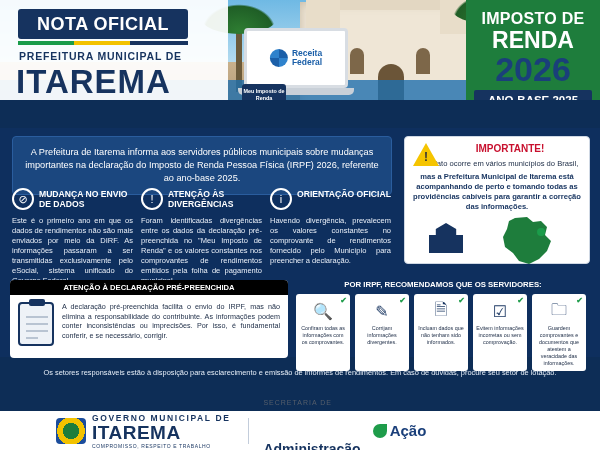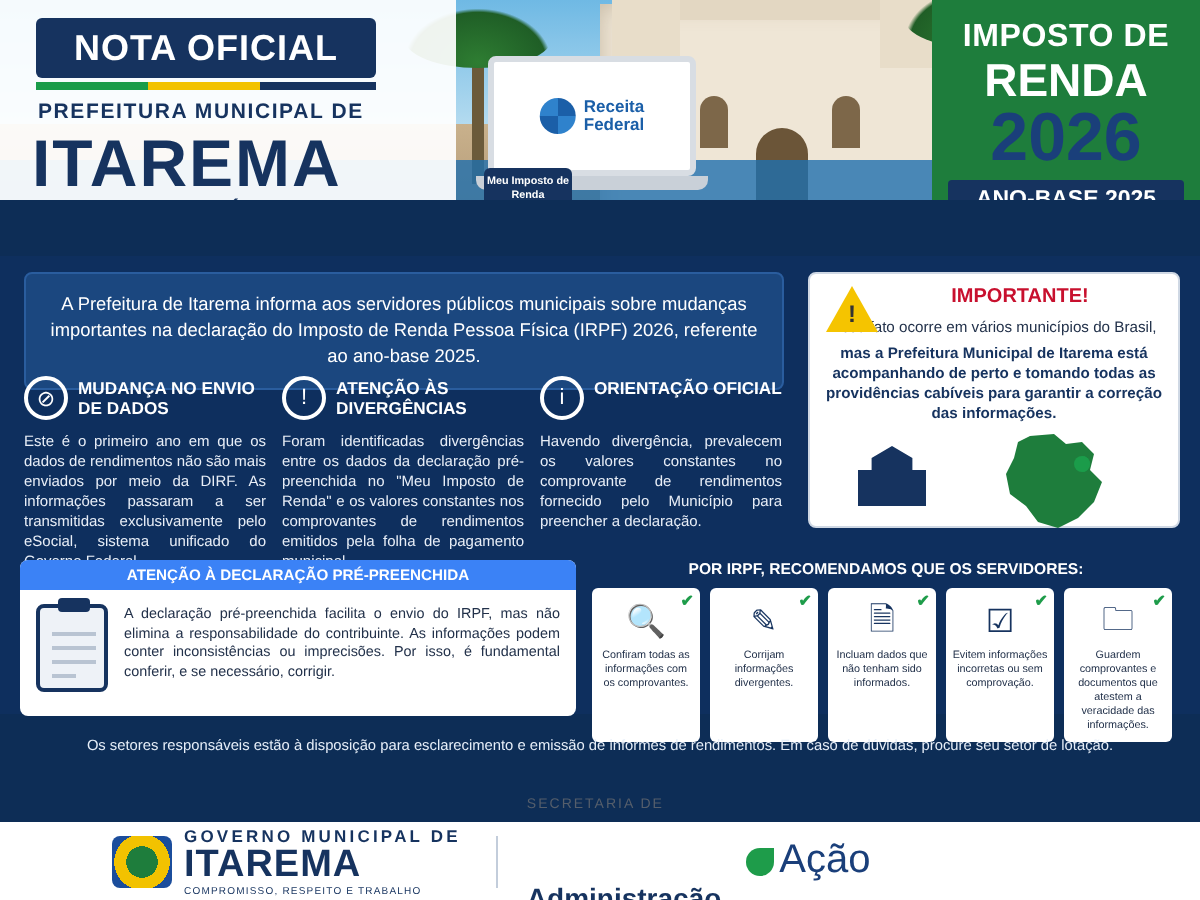--- a/index.html
+++ b/index.html
@@ -224,21 +224,21 @@
     position: absolute; right: 20px; top: 0px; width: 66px; height: 52px;
   }
   .brazil svg { width: 66px; height: 52px; }
 
   
   .pre-box {
     position: absolute; left: 10px; top: 152px; width: 278px; height: 78px;
     background: #ffffff; border-radius: 4px;
   }
   .pre-head {
-    height: 15px; background: #3b82f6; border-radius: 4px 4px 0 0;
+    height: 15px; background: #000000; border-radius: 4px 4px 0 0;
     color: #fff; font-size: 7.6px; font-weight: bold; text-align: center; line-height: 15px;
   }
   .pre-inner { display: flex; padding: 7px 8px; gap: 8px; }
   .clip-ico {
     flex: 0 0 auto; width: 36px; height: 44px; background: #eef2f7;
     border: 2px solid #16335f; border-radius: 4px; position: relative;
   }
   .clip-ico:before {
     content:""; position:absolute; left: 9px; top: -5px; width: 16px; height: 7px;
     background: #16335f; border-radius: 2px;
@@ -297,21 +297,21 @@
   .sec-block { }
   .sec-l1 { font-size: 7px; color: #555e6b; letter-spacing: 1px; }
   .sec-l2 { font-size: 14px; color: #16335f; font-weight: bold; line-height: 15px; margin-top: 36px; }
   .sec-l3 { font-size: 4.6px; color: #6a7480; letter-spacing: .4px; }
   .acao {
     display: flex; align-items: center; gap: 3px; margin-left: 12px;
   }
   .acao-leaf {
     width: 14px; height: 14px; background: #1e9c4a; border-radius: 50% 0 50% 50%;
   }
-  .acao-txt { font-size: 20px; font-weight: normal; color: #1a3f7a; }
+  .acao-txt { font-size: 15px; font-weight: bold; color: #1a3f7a; }
 </style>
 </head>
 <body>
 
 <div id="page">
 
   <div class="hero">
     <div class="sky"></div>
     <div class="ground"></div>
 

